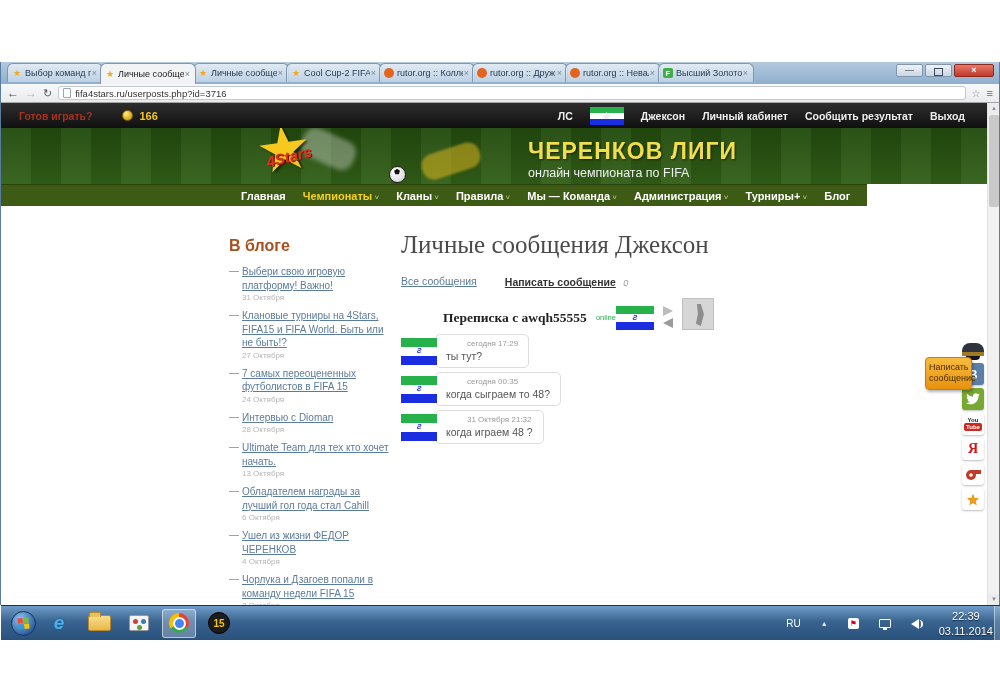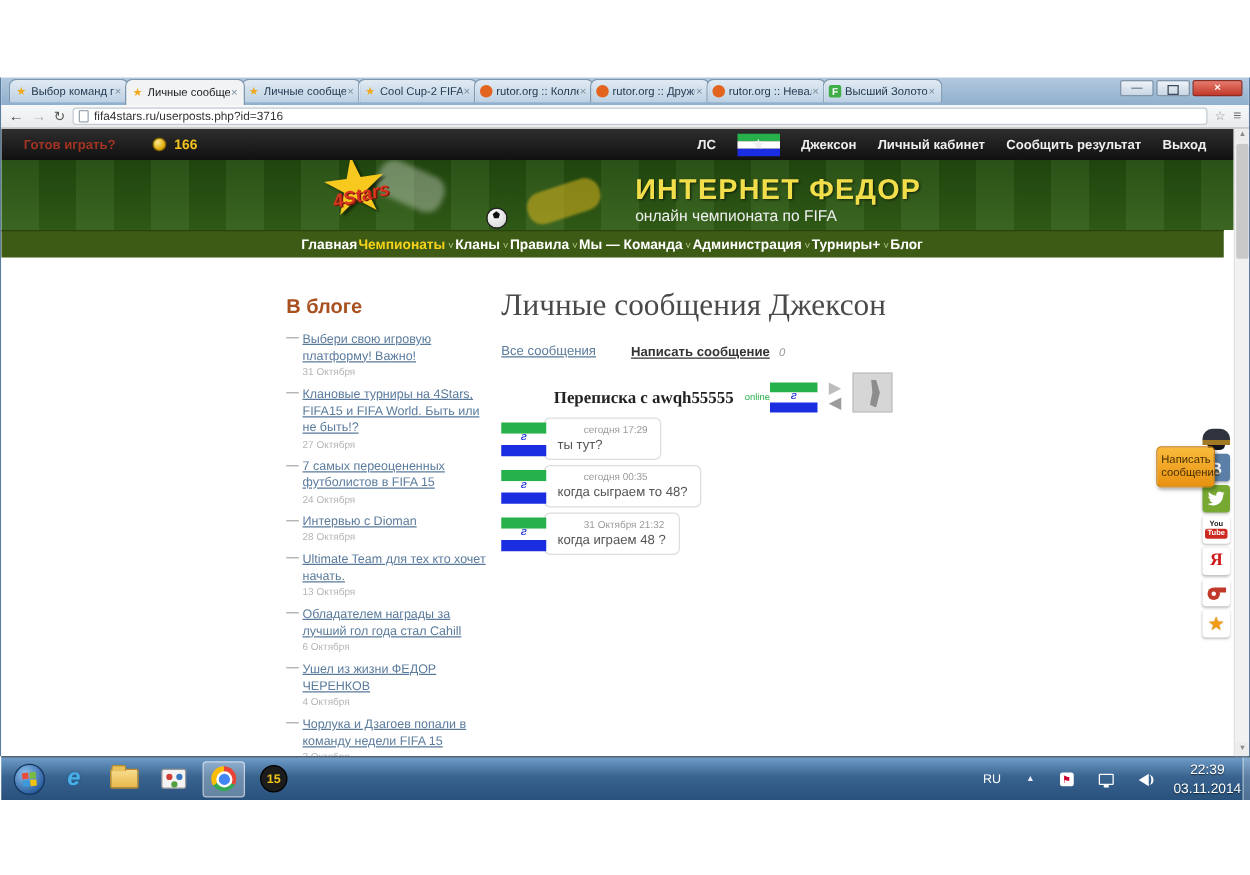--- a/index.html
+++ b/index.html
@@ -97,23 +97,23 @@
   .gk { position:absolute; left:420px; top:20px; width:60px; height:26px; border-radius:12px;
         background:rgba(220,180,30,.55); transform:rotate(-18deg); filter:blur(1px); }
   .pl { position:absolute; left:300px; top:6px; width:55px; height:30px; border-radius:12px;
         background:rgba(240,240,240,.35); transform:rotate(24deg); filter:blur(2px); }
   .header-title { position:absolute; right:250px; top:10px; text-align:left; }
   .ht1 { font-size:23px; font-weight:bold; color:#f2de4a; letter-spacing:1px;
          text-shadow:1px 1px 2px rgba(0,0,0,.6); }
   .ht2 { font-size:12.5px; color:#f0f0f0; margin-top:1px; }
 
   
-  .navbar { position:absolute; top:81px; left:0; width:978px; height:22px;
+  .navbar { position:absolute; top:81px; left:0; width:866px; height:22px;
             background:#3e5b15; border-top:1px solid #2a420c;
-            display:flex; align-items:center; gap:1px; padding-left:240px; }
+            display:flex; align-items:center; gap:17px; padding-left:240px; }
   .nav-item { font-size:11px; font-weight:bold; color:#fff; white-space:nowrap; cursor:pointer; }
   .nav-item.active { color:#f6d21a; }
   .nav-item.has-caret::after { content:" ˅"; font-size:8px; color:#b9cf8e; font-weight:normal; }
 
   
   .sidebar { position:absolute; left:228px; top:134px; width:163px; }
   .blog-title { font-size:16px; font-weight:bold; color:#a8501e; margin-bottom:10px; }
   .blog-item { margin-bottom:7px; position:relative; padding-left:13px; }
   .blog-item::before { content:"—"; position:absolute; left:0; top:0; font-size:10px; color:#888; }
   .blog-link { font-size:10px; color:#5a7b9c; text-decoration:underline; line-height:1.35; cursor:pointer; }
@@ -302,21 +302,21 @@
       <div class="header">
         <div class="grass"></div>
         <div class="pl"></div>
         <div class="gk"></div>
         <div class="ball"></div>
         <div class="logo">
           <span class="logo-star">★</span>
           <span class="logo-text">4Stars</span>
         </div>
         <div class="header-title">
-          <div class="ht1">ИНТЕРНЕТ ФЕДОР</div>
+          <div class="ht1">ЧЕРЕНКОВ ЛИГИ</div>
           <div class="ht2">онлайн чемпионата по FIFA</div>
         </div>
       </div>
 
       <div class="navbar">
 
       <span class="nav-item">Главная</span>
           <span class="nav-item active has-caret">Чемпионаты</span>
           <span class="nav-item has-caret">Кланы</span>
           <span class="nav-item has-caret">Правила</span>

